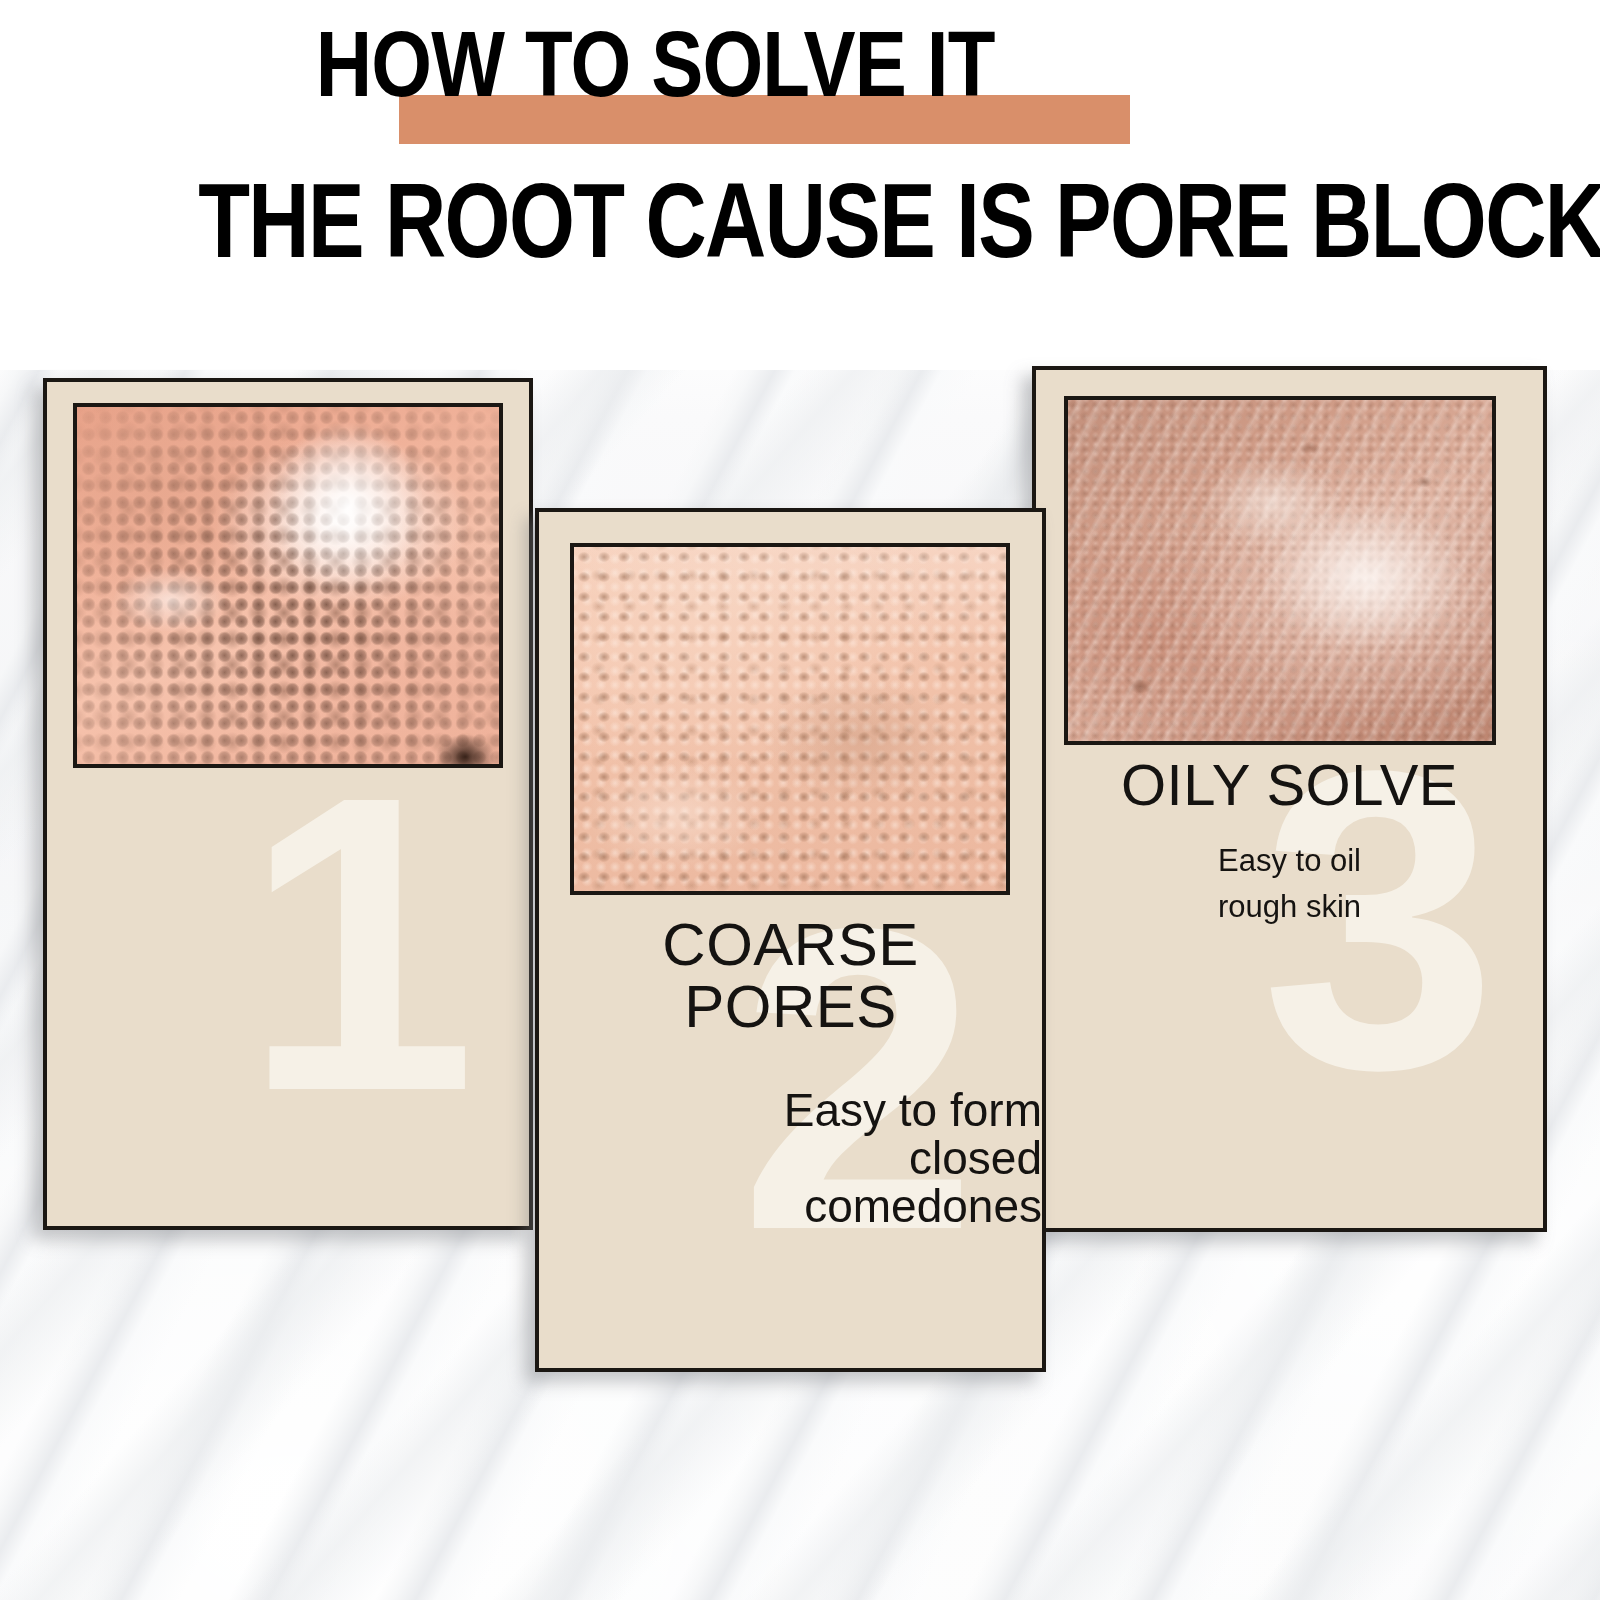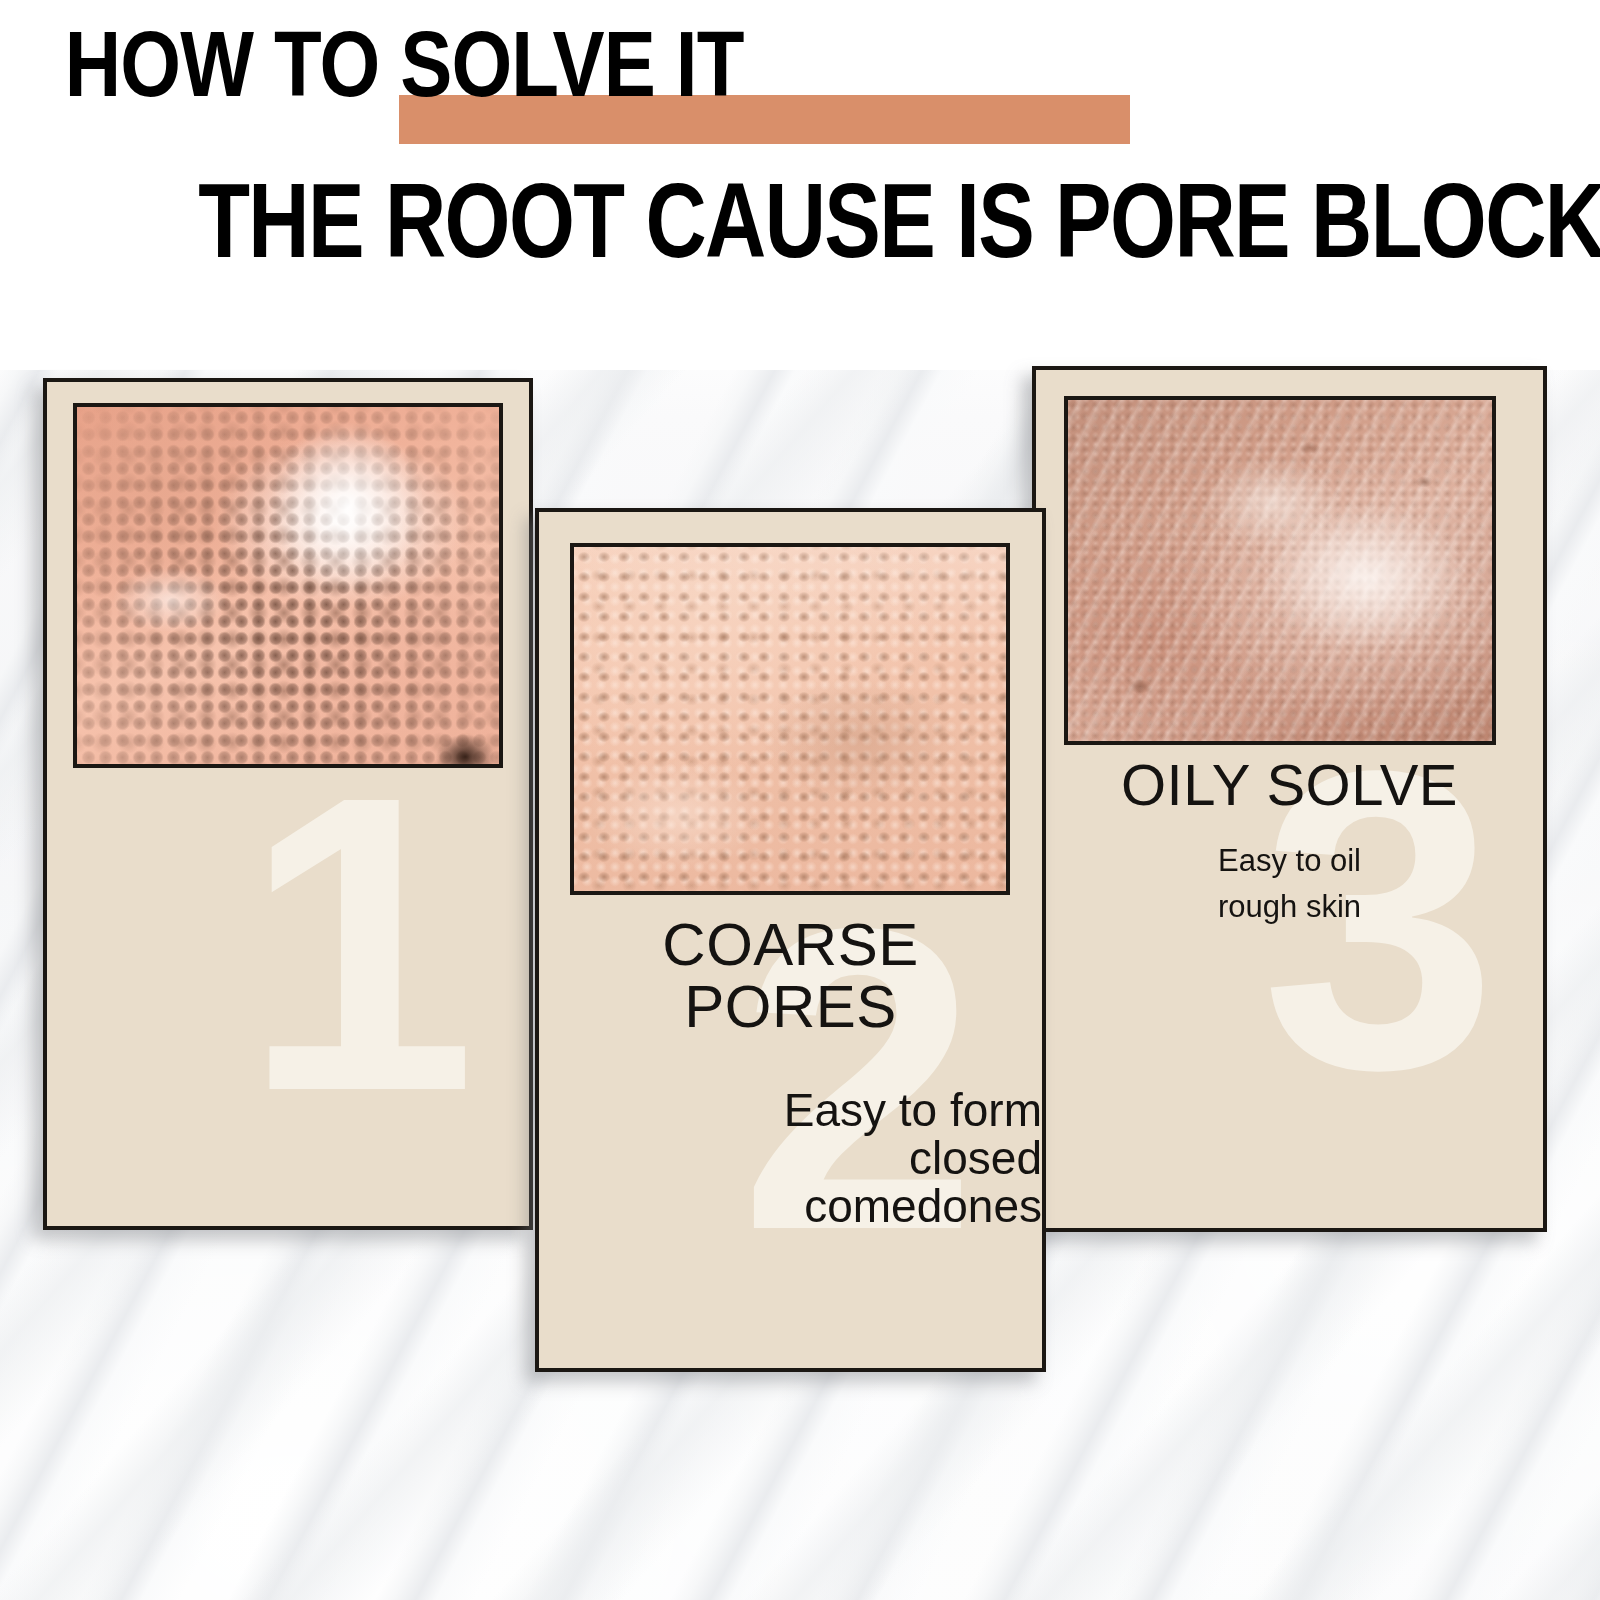--- a/index.html
+++ b/index.html
@@ -50,20 +50,21 @@
   .bg-top-white {
     position:absolute; left:0; top:0; width:1600px; height:370px;
     background:#ffffff;
   }
 
   
   #headline { position:absolute; left:0; top:0; width:1600px; }
 
   .hl-row1 {
     position:absolute; left:0; top:16px; width:1311px;
+    text-align:center;
   }
   .hl-bar {
     position:absolute;
     left:399px; top:95px; width:731px; height:49px;
     background:#d98f6a;
     z-index:1;
   }
   .hl-text1, .hl-text2 {
     position:relative; z-index:2;
     display:inline-block;

